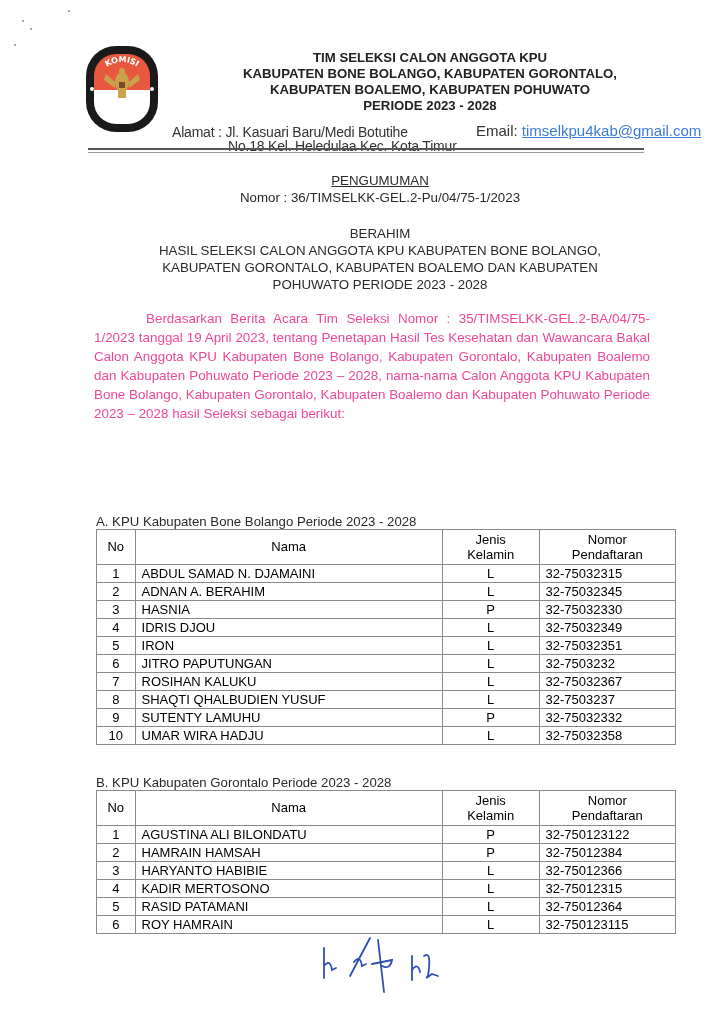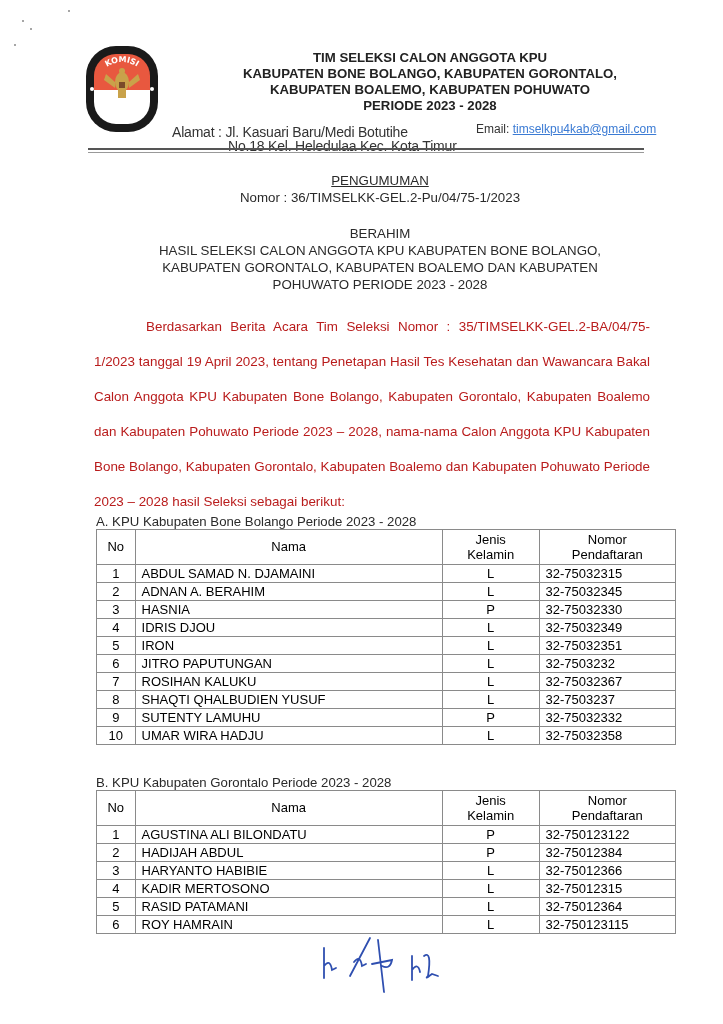--- a/index.html
+++ b/index.html
@@ -4,31 +4,31 @@
 <style>
   html, body { margin: 0; padding: 0; background: #ffffff; }
   body { width: 723px; height: 1024px; position: relative; overflow: hidden;
          font-family: "Liberation Sans", sans-serif; color: #2a2a2a; }
   .speck { position: absolute; width: 2px; height: 2px; background: #888; border-radius: 50%; }
 
   .logo { position: absolute; left: 84px; top: 44px; width: 76px; height: 90px; }
   .hdr { position: absolute; left: 180px; width: 500px; text-align: center;
          font-weight: bold; font-size: 13.2px; color: #222; line-height: 16px; }
   .addr { position: absolute; font-size: 14px; color: #333; letter-spacing: -0.2px; }
-  .email { position: absolute; left: 476px; top: 122px; font-size: 12px; color: #333; }
+  .email { position: absolute; left: 476px; top: 122px; font-size: 15px; color: #333; }
   .email a { color: #3b7bd4; text-decoration: underline; }
   .rule1 { position: absolute; left: 88px; top: 148px; width: 556px; height: 2px; background: #555; }
   .rule2 { position: absolute; left: 88px; top: 152px; width: 556px; height: 1px; background: #999; }
 
   .center { position: absolute; left: 90px; width: 580px; text-align: center;
             font-size: 13.3px; color: #2a2a2a; line-height: 17px; }
   .u { text-decoration: underline; }
 
   .para { position: absolute; left: 94px; top: 309px; width: 556px;
-          font-size: 13.4px; line-height: 35px; text-align: justify; color: #b91c1c; }
+          font-size: 13.4px; line-height: 19px; text-align: justify; color: #ec4899; }
   .para .indent { display: inline-block; width: 52px; }
 
   .sec-title { position: absolute; left: 96px; font-size: 13.2px; color: #2a2a2a; }
   table.t { position: absolute; left: 96px; width: 580px; border-collapse: collapse;
             font-size: 13px; color: #000000; }
   table.t th, table.t td { border: 1px solid #8a8a8a; padding: 0 6px; font-weight: normal; }
   table.t th { line-height: 15.5px; height: 34px; }
   table.t td { height: 17px; line-height: 17px; }
   .c-no { width: 24px; text-align: center; }
   .c-nama { width: 282px; }
@@ -188,21 +188,21 @@
   </thead>
   <tbody id="tbody-b">
       <tr>
         <td class="c-no">1</td>
         <td class="c-nama">AGUSTINA ALI BILONDATU</td>
         <td class="c-jk">P</td>
         <td class="c-reg">32-750123122</td>
       </tr>
       <tr>
         <td class="c-no">2</td>
-        <td class="c-nama">HADIJAH ABDUL</td>
+        <td class="c-nama">HAMRAIN HAMSAH</td>
         <td class="c-jk">P</td>
         <td class="c-reg">32-75012384</td>
       </tr>
       <tr>
         <td class="c-no">3</td>
         <td class="c-nama">HARYANTO HABIBIE</td>
         <td class="c-jk">L</td>
         <td class="c-reg">32-75012366</td>
       </tr>
       <tr>

